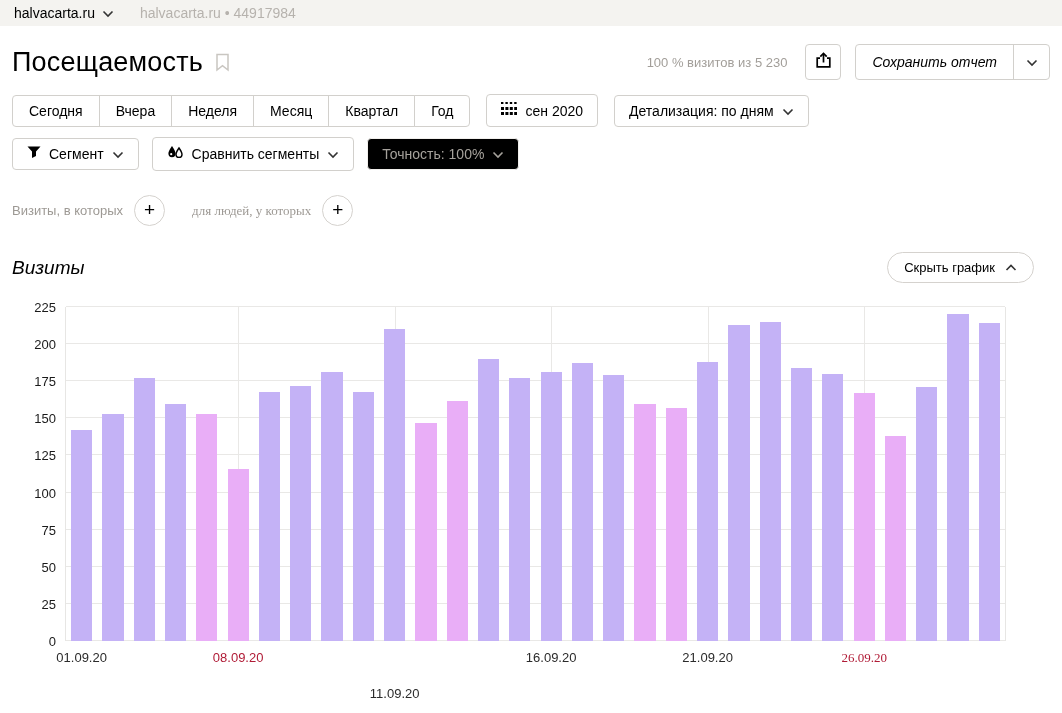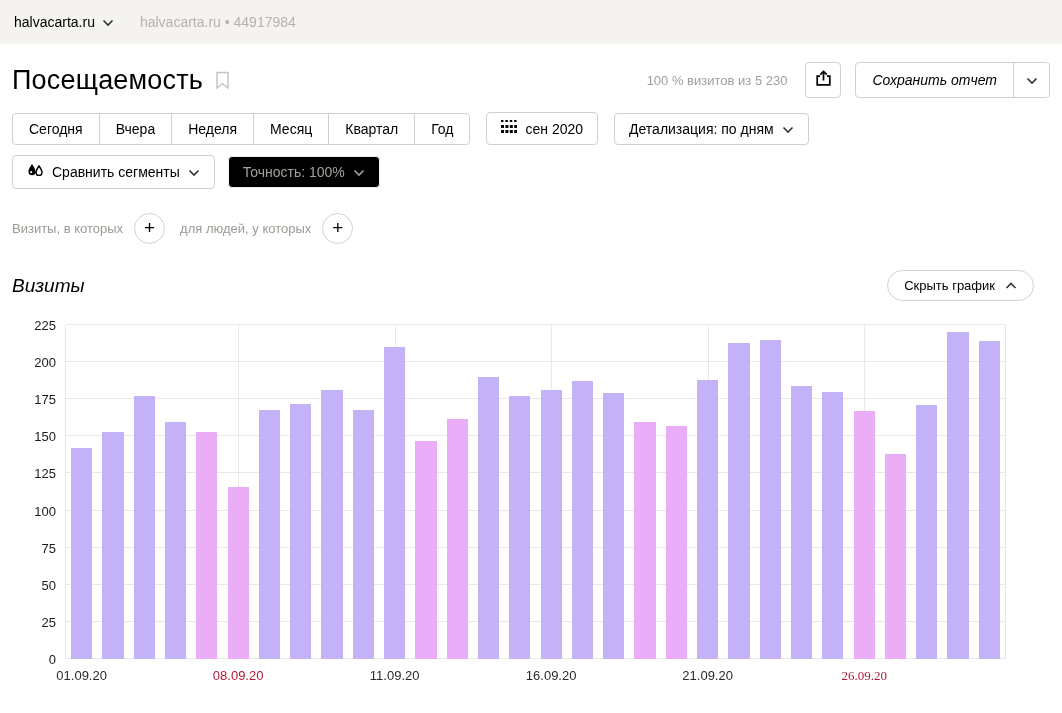--- a/index.html
+++ b/index.html
@@ -1,20 +1,20 @@
 <!DOCTYPE html>
 <html lang="ru"><head>
 <meta charset="utf-8">
 <style>
   * { box-sizing: border-box; margin: 0; padding: 0; }
   html, body { width: 1062px; height: 713px; overflow: hidden; background: #fff;
     font-family: "Liberation Sans", "DejaVu Sans", sans-serif; color: #000; }
 
   
-  .topbar { height: 44px; background: #f4f3f0; display: flex; align-items: center;
+  .topbar { height: 26px; background: #f4f3f0; display: flex; align-items: center;
     padding: 0 14px; gap: 26px; font-size: 14px; }
   .site-switcher { display: flex; align-items: center; gap: 7px; cursor: pointer; }
   .topbar-context { color: #b6b2ad; }
 
   
   .content { padding: 16px 12px 0 12px; }
 
   .title-row { display: flex; align-items: center; height: 40px; }
   .page-title { font-size: 27px; font-weight: 400; letter-spacing: .2px; }
   .bookmark { margin-left: 12px; margin-top: 4px; }
@@ -42,21 +42,21 @@
   
   .segment-row { display: flex; align-items: center; gap: 13px; margin-top: 10px; }
   .btn.disabled { background: #000000; border-color: #f1efec; color: #a6a29c; cursor: default; }
 
   
   .filters-row { display: flex; align-items: center; gap: 11px; margin-top: 24px;
     color: #9d9994; font-size: 13px; }
   .plus-btn { width: 31px; height: 31px; border-radius: 50%; border: 1px solid #d5d2ce;
     background: #fff; color: #000; font-size: 19px; line-height: 1;
     display: flex; align-items: center; justify-content: center; cursor: pointer; padding-bottom: 2px;}
-  .filters-row .second { margin-left: 4px; }
+  .filters-row .second { margin-left: 16px; font-family: Liberation Serif, serif; }
 
   
   .section-row { display: flex; align-items: center; margin-top: 26px; }
   .section-title { font-size: 19px; font-weight: 400; font-style: italic; }
   .pill-btn { margin-left: auto; border: 1px solid #d5d2ce; border-radius: 16px;
     background: #fff; font-size: 13px; padding: 7px 16px; display: inline-flex;
     align-items: center; gap: 10px; cursor: pointer; margin-right: 16px; }
 
   
   .chart { position: relative; height: 380px; margin-top: 14px; }
@@ -154,20 +154,33 @@
       <span>Детализация: по дням</span>
       <span class="chev">
         <svg width="12" height="8" viewBox="0 0 12 8">
             <polyline points="1.5,1.5 6,6 10.5,1.5" fill="none" stroke="#333" stroke-width="1.6"></polyline>
           </svg>
       </span>
     </button>
   </div>
 
   <div class="segment-row">
+    <button class="btn">
+      <span>
+        <svg width="14" height="13" viewBox="0 0 14 13">
+            <path d="M0.5 0.5h13L9 5.6v4.3L5 12V5.6z" fill="#000"></path>
+          </svg>
+      </span>
+      <span>Сегмент</span>
+      <span class="chev">
+        <svg width="12" height="8" viewBox="0 0 12 8">
+            <polyline points="1.5,1.5 6,6 10.5,1.5" fill="none" stroke="#333" stroke-width="1.6"></polyline>
+          </svg>
+      </span>
+    </button>
     <button class="btn">
       <span>
         <svg width="17" height="15" viewBox="0 0 17 15">
           <path d="M5 1C5 1 1.4 6 1.4 8.6a3.6 3.6 0 0 0 7.2 0C8.6 6 5 1 5 1z" fill="#000"></path>
           <circle cx="4.2" cy="9.2" r="1.1" fill="#fff"></circle>
           <path d="M12 3c0 0-3 4.2-3 6.4a3 3 0 0 0 6 0C15 7.2 12 3 12 3z" fill="none" stroke="#000" stroke-width="1.4"></path>
         </svg>
       </span>
       <span>Сравнить сегменты</span>
       <span class="chev">
@@ -228,21 +241,21 @@
         <div class="hgrid" style="bottom: 77.7778%;"></div>
         <div class="ylabel" style="bottom: 77.7778%;">175</div>
         <div class="hgrid" style="bottom: 88.8889%;"></div>
         <div class="ylabel" style="bottom: 88.8889%;">200</div>
         <div class="hgrid" style="bottom: 100%;"></div>
         <div class="ylabel" style="bottom: 100%;">225</div>
         <div class="xlabel" style="left: 1.66667%; color: rgb(43, 43, 43);">01.09.20</div>
         <div class="vgrid" style="left: 18.3333%;"></div>
         <div class="xlabel" style="left: 18.3333%; color: rgb(176, 27, 54);">08.09.20</div>
         <div class="vgrid" style="left: 35%;"></div>
-        <div class="xlabel" style="left: 35%; color: rgb(43, 43, 43);">11.09.20</div>
+        <div class="xlabel" style="left: 35%; color: rgb(43, 43, 43); margin-top: 36px;">11.09.20</div>
         <div class="vgrid" style="left: 51.6667%;"></div>
         <div class="xlabel" style="left: 51.6667%; color: rgb(43, 43, 43);">16.09.20</div>
         <div class="vgrid" style="left: 68.3333%;"></div>
         <div class="xlabel" style="left: 68.3333%; color: rgb(43, 43, 43);">21.09.20</div>
         <div class="vgrid" style="left: 85%;"></div>
         <div class="xlabel" style="left: 85%; color: rgb(176, 27, 54); font-family: Liberation Serif, serif;">26.09.20</div>
         <div class="bar" title="01.09.20: 142" style="left: 0.533333%; width: 2.26667%; height: 63.1111%; background: rgb(196, 178, 246);"></div>
         <div class="bar" title="02.09.20: 153" style="left: 3.86667%; width: 2.26667%; height: 68%; background: rgb(196, 178, 246);"></div>
         <div class="bar" title="03.09.20: 177" style="left: 7.2%; width: 2.26667%; height: 78.6667%; background: rgb(196, 178, 246);"></div>
         <div class="bar" title="04.09.20: 160" style="left: 10.5333%; width: 2.26667%; height: 71.1111%; background: rgb(196, 178, 246);"></div>

